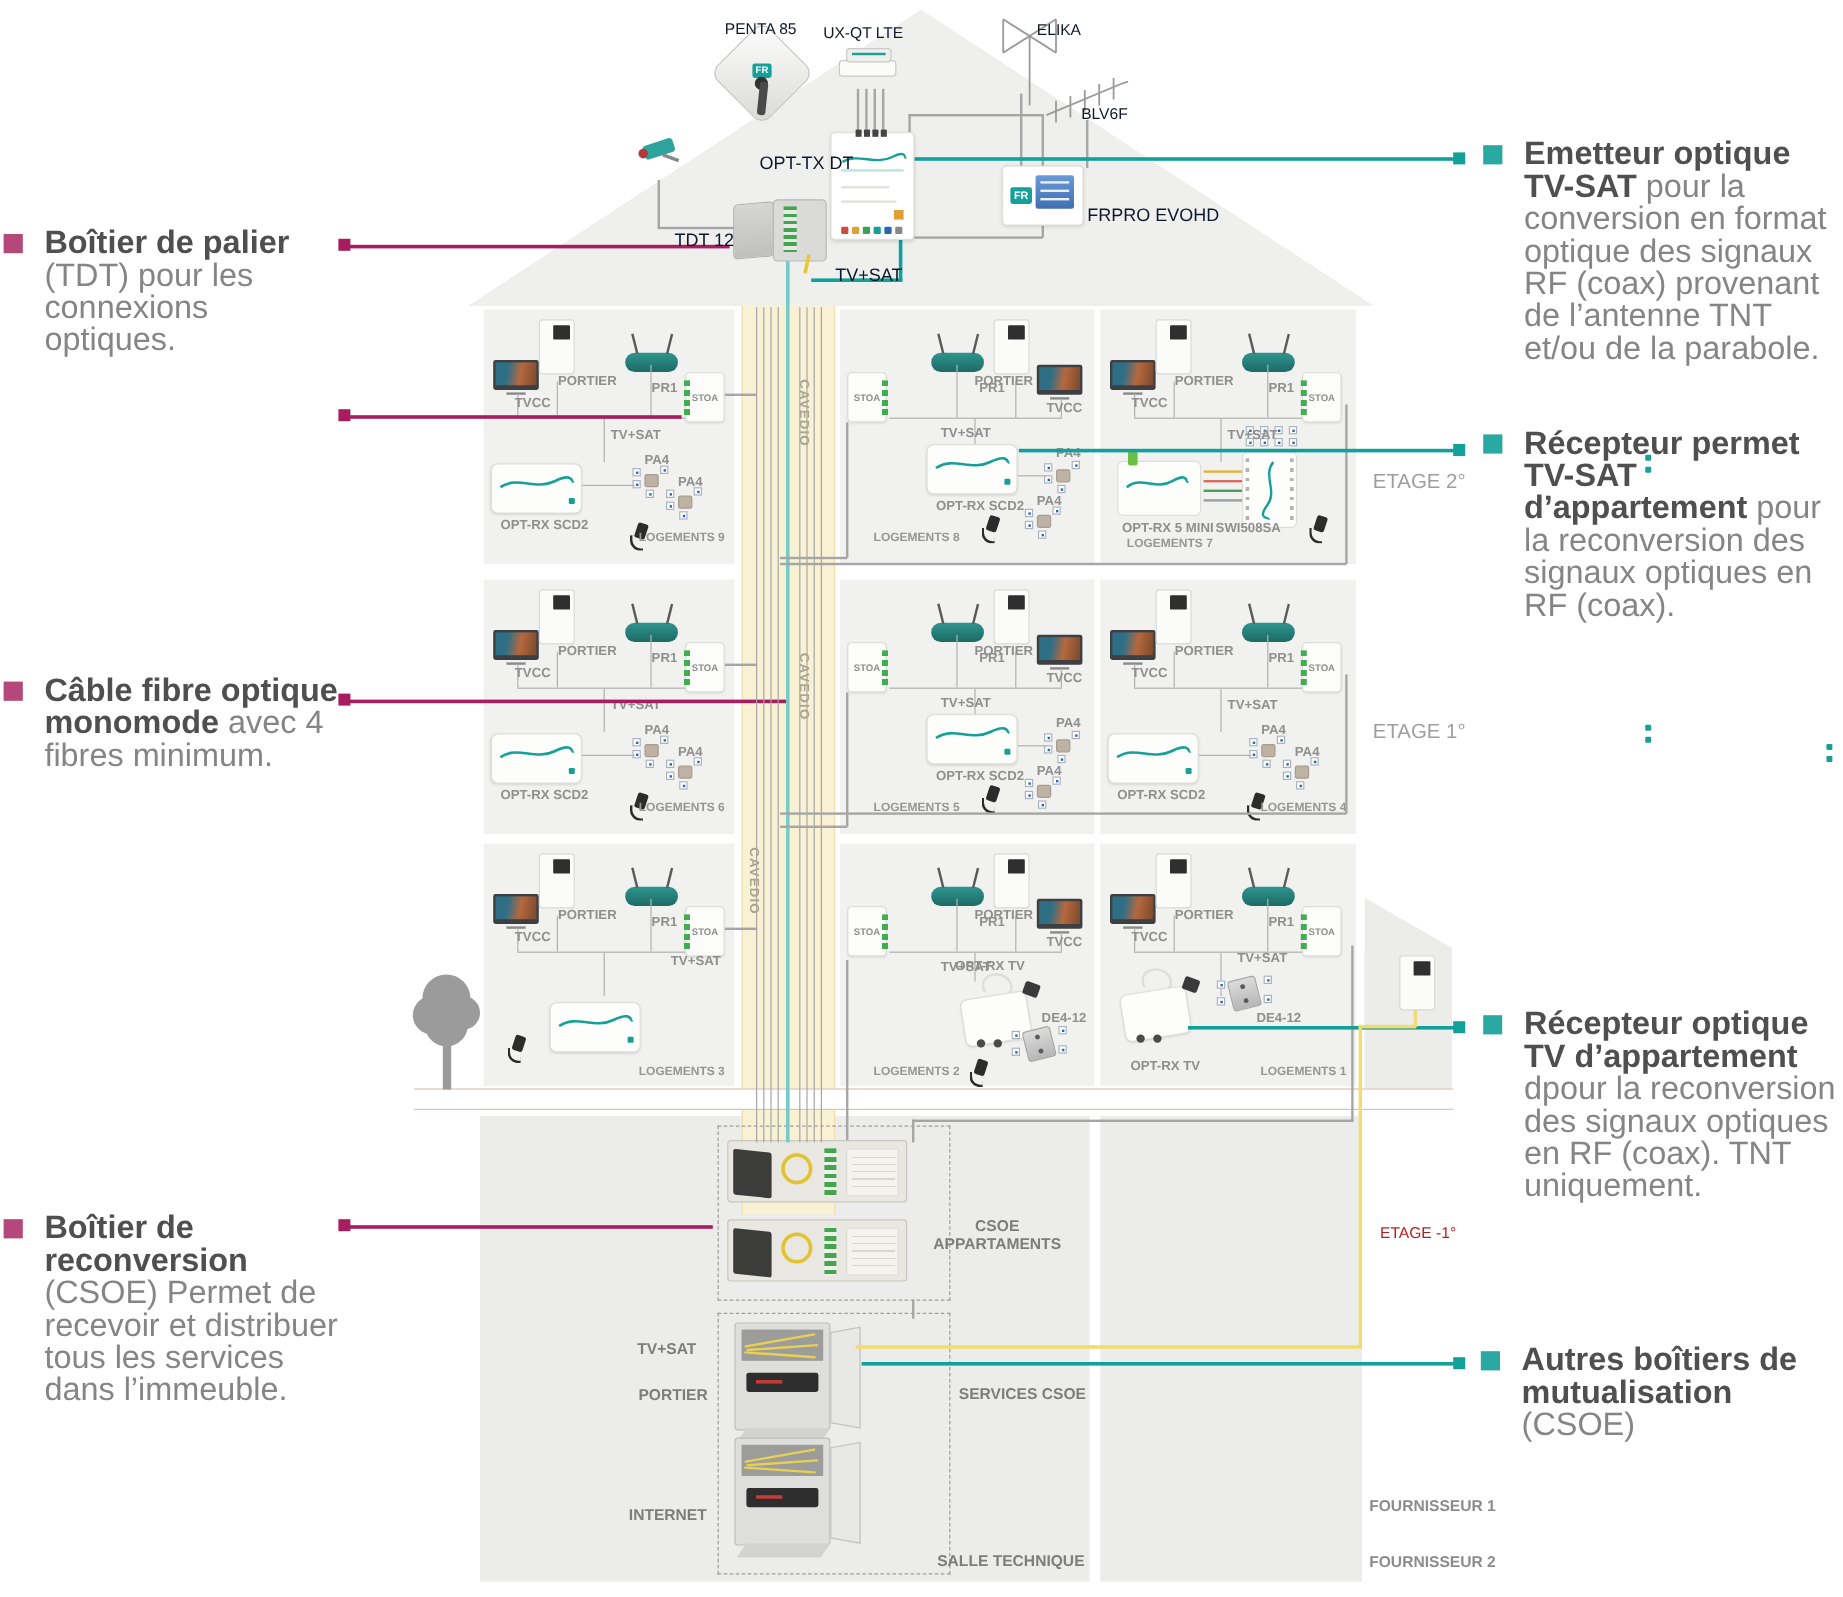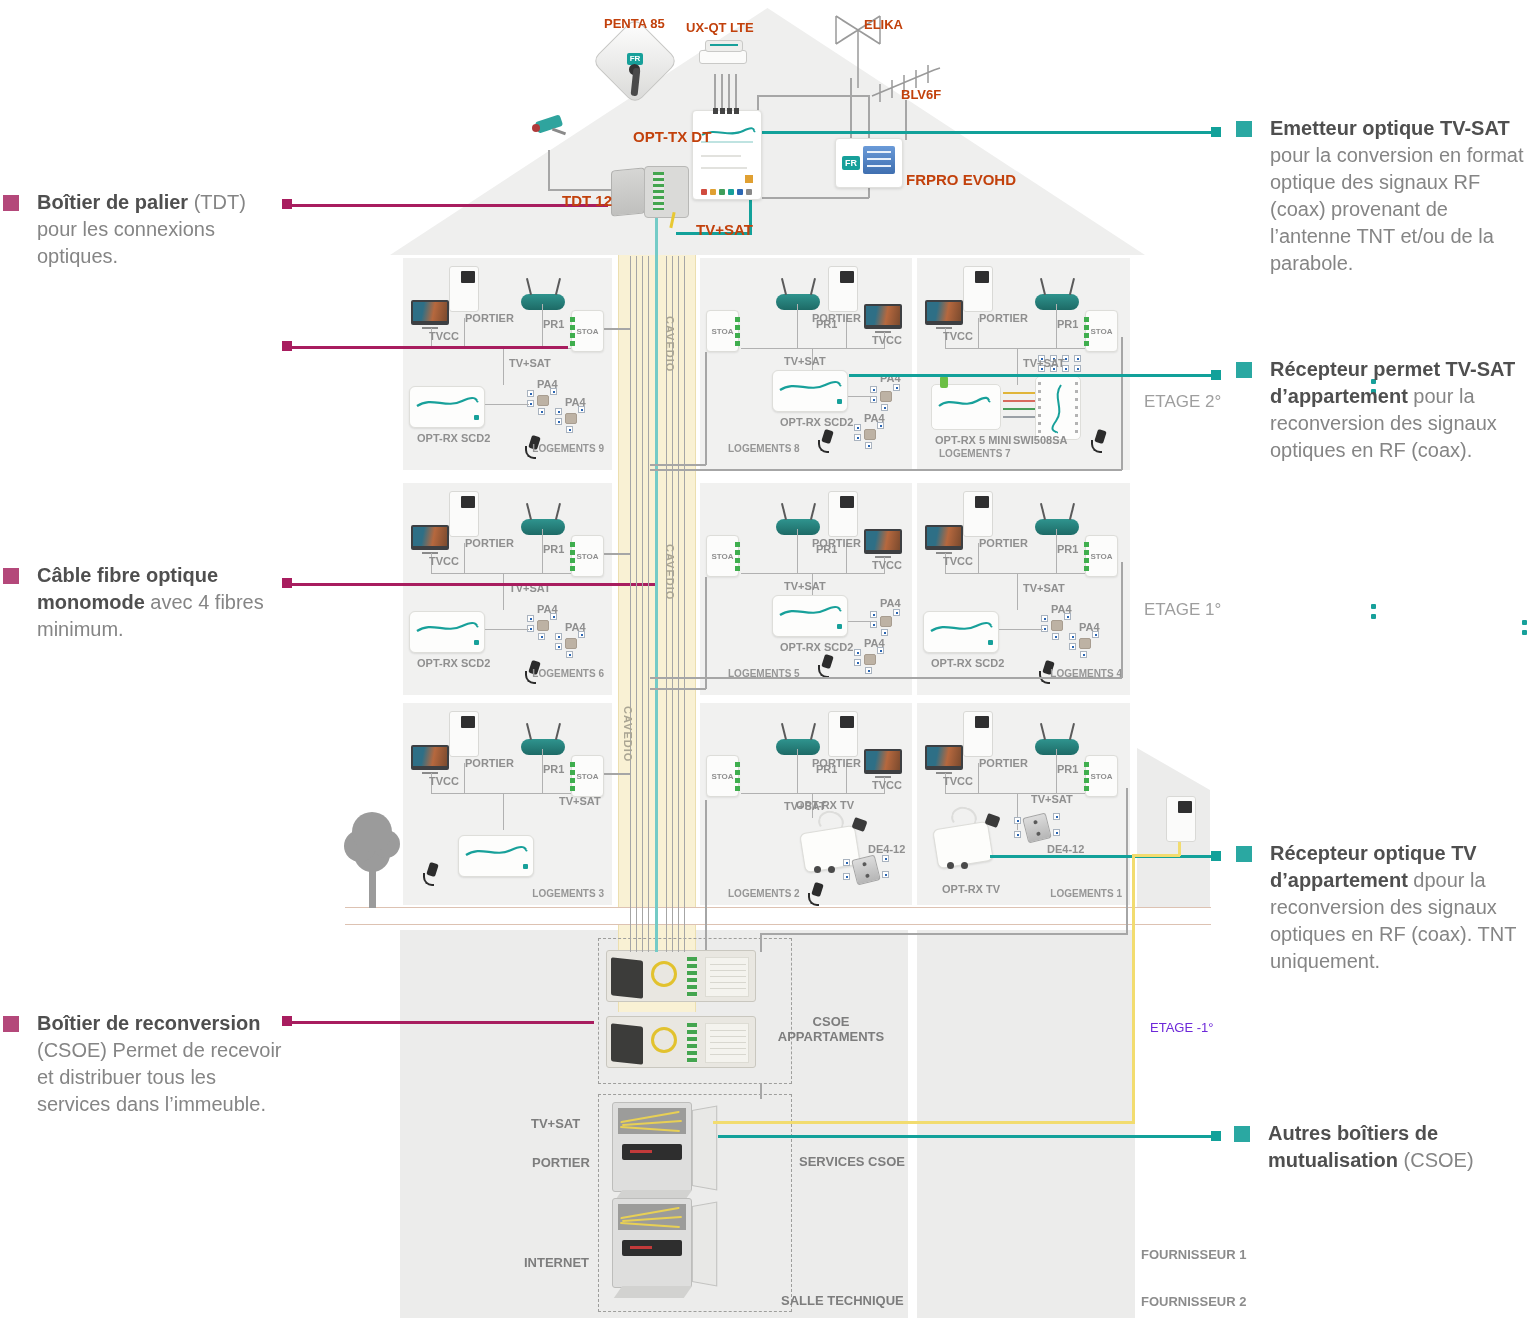--- a/index.html
+++ b/index.html
@@ -28,31 +28,31 @@
   .d2{left:598px;top:1094px;width:194px;height:218px}
 
   
   .wr{position:absolute;background:#a6a6a6}
   .wr.T{background:#12a19a}.wr.A{background:#74cbc7}.wr.M{background:#a81d5f}.wr.Y{background:#f2dc6f}
   .sqr{position:absolute;width:10px;height:10px}
   .sqr.M{background:#a81d5f}.sqr.T{background:#12a19a}
 
   
   .ann{position:absolute}
-  .ann p{margin:0;font-size:20px;line-height:27px;color:#858585}
+  .ann p{margin:0;font-size:27px;line-height:27px;color:#858585}
   .ann p b{color:#4f4f4f}
   .ann .sq{position:absolute;left:-34px;top:6px;width:16px;height:16px}
   .ann .sq.mg{background:#b4487a}
   .ann .sq.tl{background:#2aa8a2}
 
   
-  .rlbl{position:absolute;font-weight:bold;font-size:15px;color:#c2410c;white-space:nowrap}
+  .rlbl{position:absolute;font-weight:normal;font-size:15px;color:#0f172a;white-space:nowrap}
   .rlbl.sm{font-size:13px}
   .flbl{position:absolute;font-size:17px;color:#9e9e9e;white-space:nowrap}
-  .flbl.sm{font-size:13px;color:#6d28d9}
+  .flbl.sm{font-size:13px;color:#b91c1c}
   .flbl.bd{font-size:13px;font-weight:bold;color:#8c8c8c}
   .blbl{position:absolute;font-weight:bold;font-size:13px;color:#7d7d7d;white-space:nowrap}
   .cav{position:absolute;writing-mode:vertical-rl;font-weight:bold;font-size:11px;letter-spacing:1px;
        color:#aaa593;white-space:nowrap}
 
   
   .unit{position:absolute;background:#f1f1f0}
   .u9{left:403px;top:258px;width:209px;height:212px}
   .u8{left:700px;top:258px;width:212px;height:212px}
   .u7{left:917px;top:258px;width:213px;height:212px}

